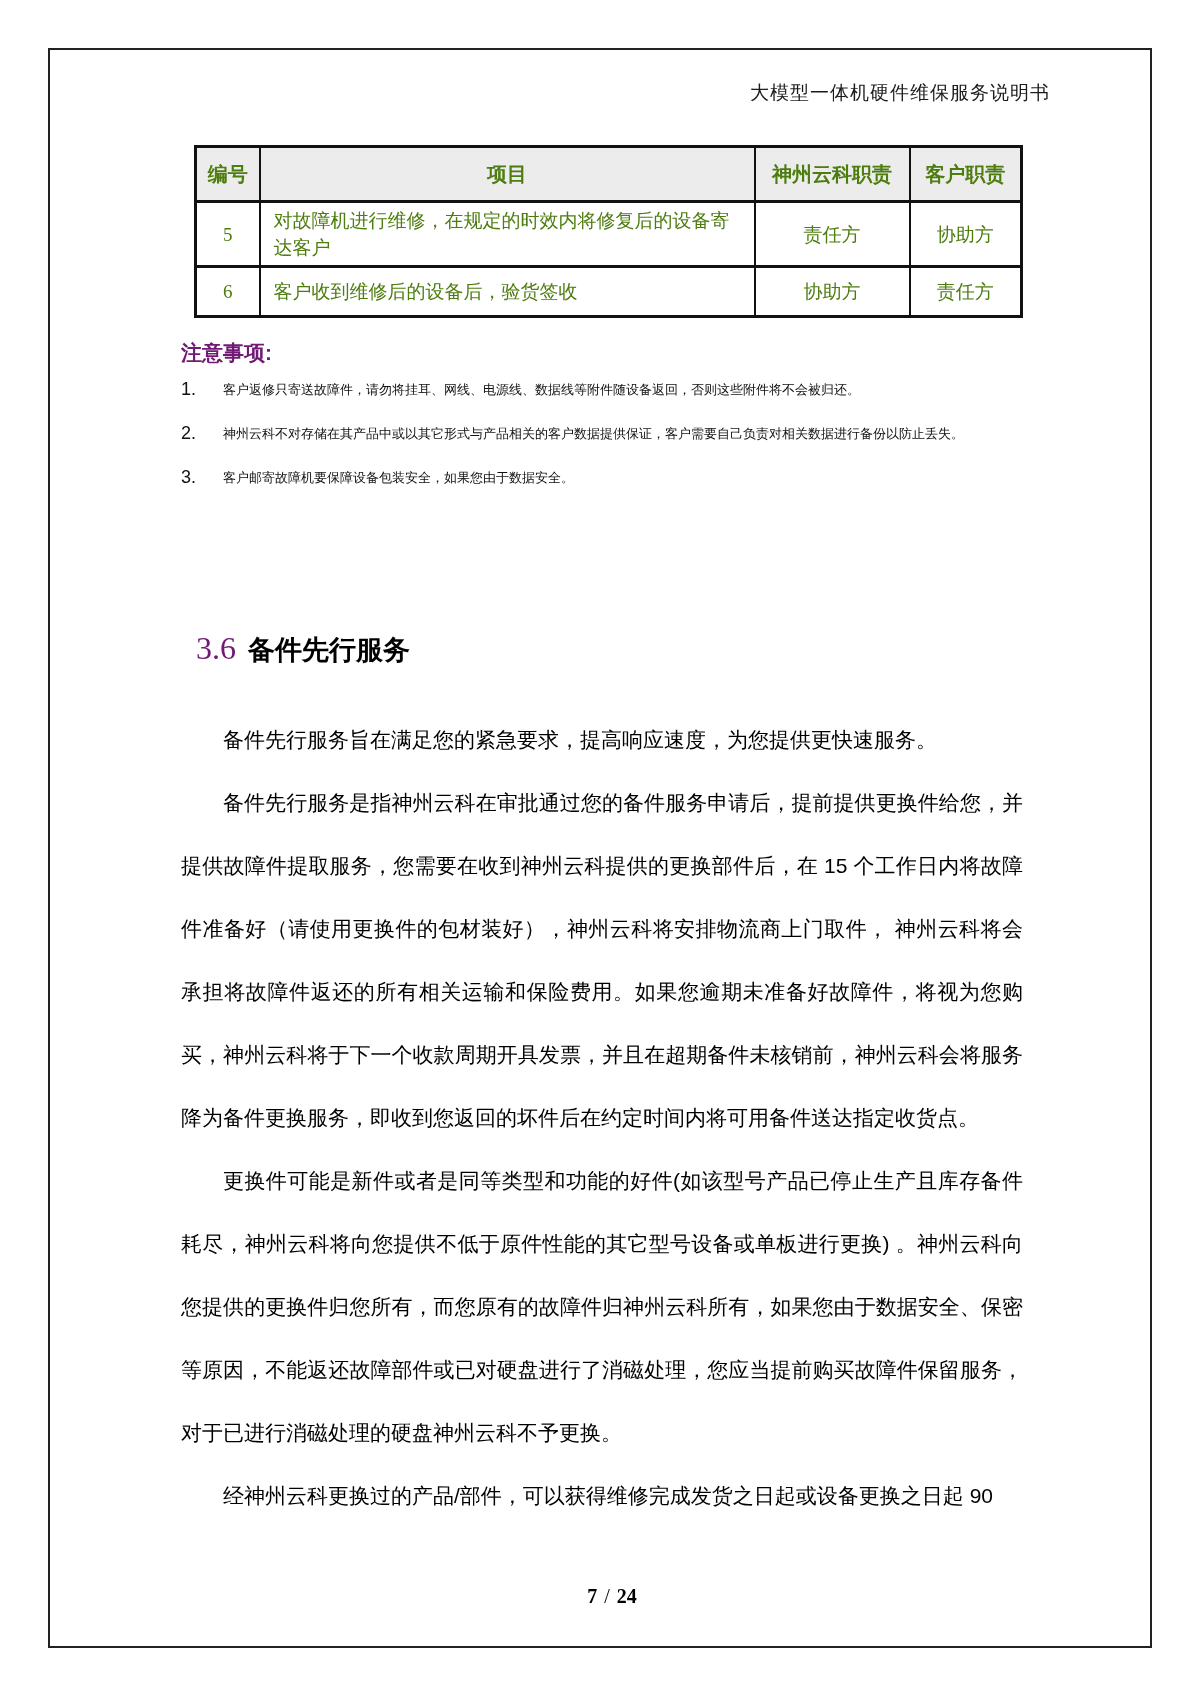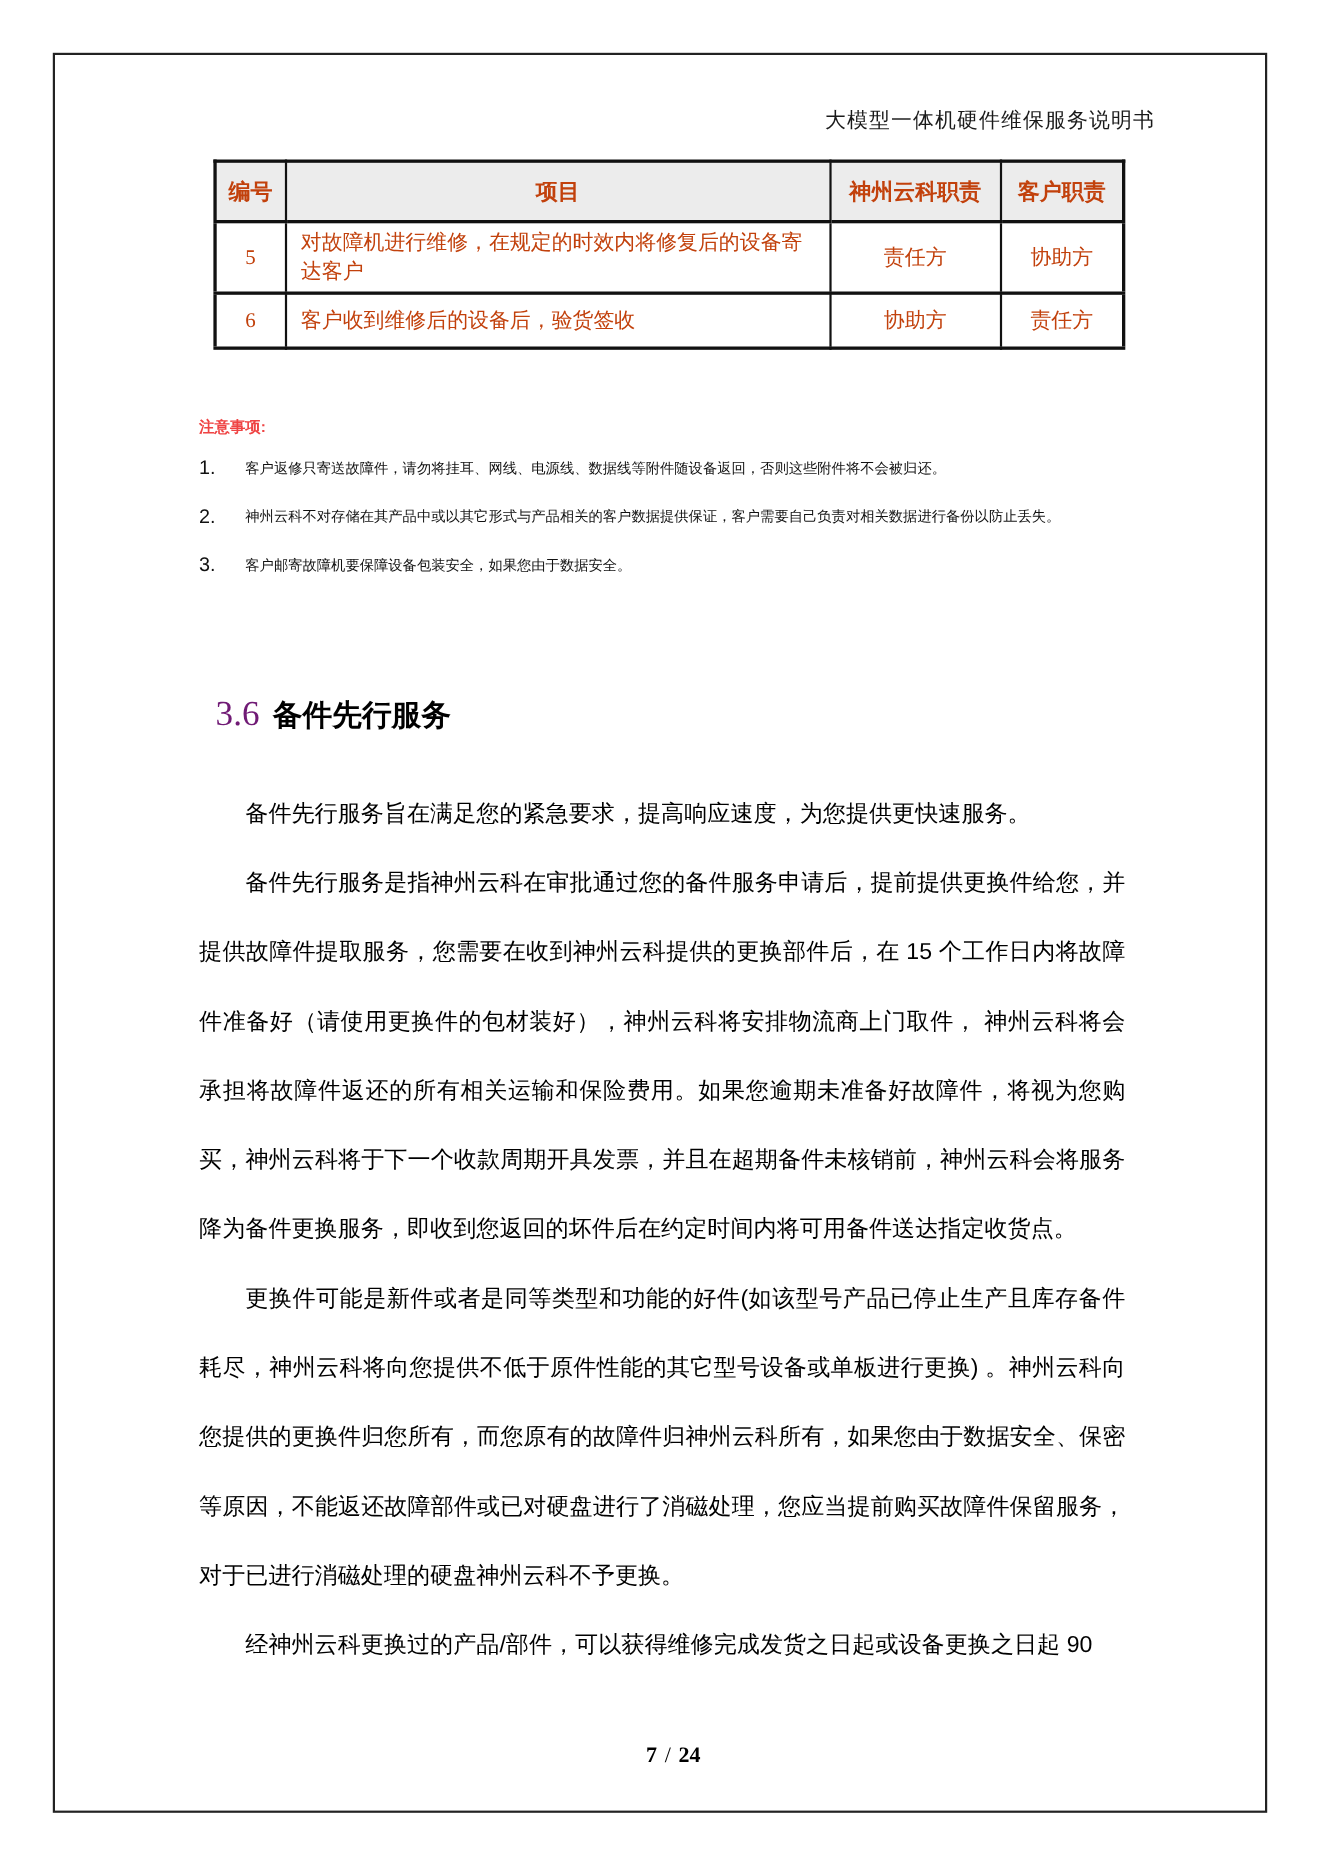--- a/index.html
+++ b/index.html
@@ -19,38 +19,38 @@
     left: 48px;
     top: 48px;
     width: 1104px;
     height: 1600px;
     border: 2px solid #222222;
     box-sizing: border-box;
     pointer-events: none;
   }
   .header-title {
     position: absolute;
-    top: 96px;
+    top: 80px;
     right: 150px;
     font-family: "Liberation Serif", "DejaVu Serif", serif;
     font-size: 19px;
     letter-spacing: 1px;
     color: #1a1a1a;
     white-space: nowrap;
   }
   table.resp-table {
     position: absolute;
     left: 194px;
     top: 145px;
     width: 826px;
     border-collapse: collapse;
     table-layout: fixed;
     font-family: "Liberation Serif", "DejaVu Serif", serif;
     font-size: 19px;
-    color: #c2410c;
+    color: #4d7c0f;
   }
   table.resp-table th {
     border: 2px solid #111111;
     border-bottom: 3px solid #111111;
     background: #ececec;
     font-weight: bold;
     font-size: 20px;
     height: 55px;
     text-align: center;
     vertical-align: middle;
@@ -80,25 +80,24 @@
   table.resp-table tr.row-6 td { height: 50px; }
 
   .notes {
     position: absolute;
     left: 181px;
     top: 338px;
     width: 843px;
   }
   .notes-title {
     font-weight: bold;
-    font-size: 14px;
+    font-size: 21px;
     line-height: 29px;
     margin-bottom: 8px;
-    color: #ef4444;
-    margin-top: 36px;
+    color: #701a75;
   }
   .note {
     display: flex;
     margin-bottom: 15px;
   }
   .note-no {
     flex: 0 0 42px;
     font-size: 18px;
     line-height: 29px;
   }

